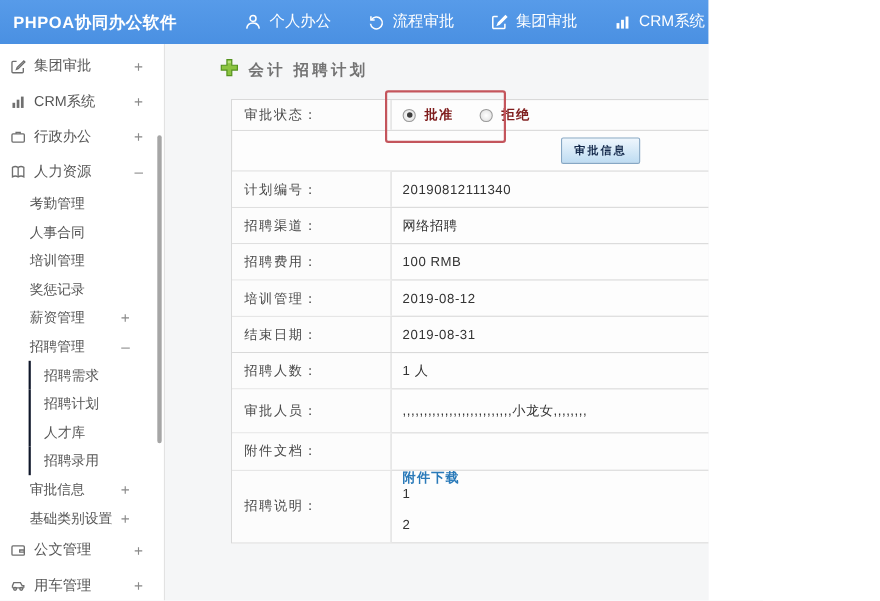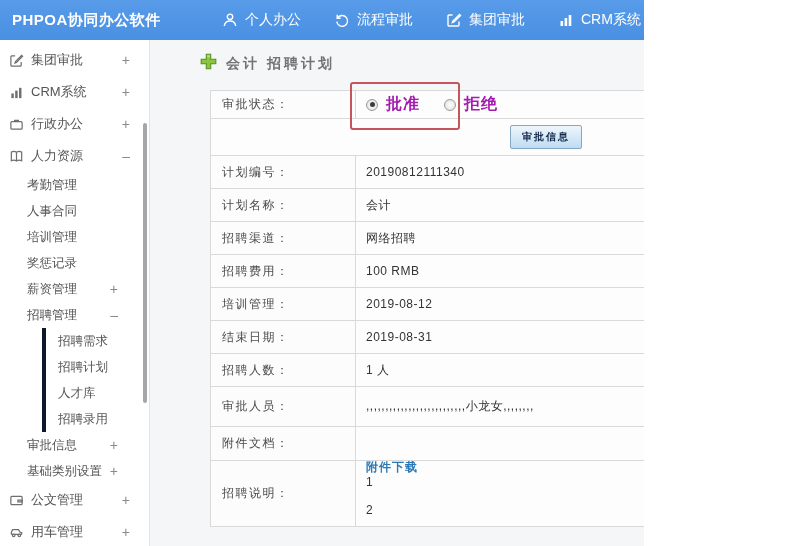--- a/index.html
+++ b/index.html
@@ -25,21 +25,21 @@
 
   
   .sidebar { width:150px; flex:none; background:#fff; border-right:1px solid #e2e2e2;
     position:relative; overflow:hidden; padding-top:4px; }
   .side-item { display:flex; align-items:center; color:#555; cursor:pointer; }
   .side-item .s-icon { flex:none; display:flex; }
   .side-item .expand { margin-left:auto; color:#8a8a8a; font-size:14px; line-height:1; }
   .l0 { height:32px; padding:0 19px 0 9px; font-size:13px; }
   .l0 .s-label { margin-left:7px; }
   .l1 { height:26px; padding:0 31px 0 27px; font-size:12.5px; }
-  .l2 { height:26px; margin-left:42px; border-left:4px solid #0f172a; padding:0 0 0 12px; font-size:12.5px; }
+  .l2 { height:26px; margin-left:26px; border-left:2px solid #0f172a; padding:0 0 0 12px; font-size:12.5px; }
   .scroll-thumb { position:absolute; right:2px; top:83px; width:4px; height:280px;
     background:#a6a6a6; border-radius:2px; }
 
   
   .main { flex:1; position:relative; background:#f5f6f7; min-width:0; }
   .page-header { position:absolute; left:50px; top:13px; display:flex; align-items:center; gap:9px; }
   .page-title { font-size:14px; font-weight:bold; color:#737373; letter-spacing:3px; }
 
   .form-table { position:absolute; left:60px; top:50px; right:0;
     border-top:1px solid #d9d9d9; border-left:1px solid #d9d9d9; background:#fdfdfd; }
@@ -54,21 +54,21 @@
   .btn-approve { font-family:inherit; font-size:10px; font-weight:bold; color:#13284a; letter-spacing:2px;
     padding:4px 11px; background:linear-gradient(#eef6fd,#bedcf2); border:1px solid #86a7c4;
     border-radius:2px; cursor:pointer; }
 
   .radio-group { display:flex; align-items:center; gap:24px; }
   .radio { display:flex; align-items:center; gap:8px; cursor:pointer; }
   .radio-circle { width:12px; height:12px; border-radius:50%; border:1px solid #9a9a9a;
     background:radial-gradient(#ffffff,#dcdcdc); position:relative; flex:none; }
   .radio-circle.checked::after { content:""; position:absolute; left:2.5px; top:2.5px; right:2.5px; bottom:2.5px;
     background:#3c3c3c; border-radius:50%; }
-  .radio-label { font-size:16px; font-weight:bold; color:#a21caf; letter-spacing:1px; }
+  .radio-label { font-size:12px; font-weight:bold; color:#7f1d1d; letter-spacing:1px; }
 
   .annotation-box { position:absolute; left:200px; top:42px; width:110px; height:48px;
     border:2px solid #c4555c; border-radius:3px; pointer-events:none; }
 
   .link { color:#2a7ab9; font-weight:bold; cursor:pointer; text-decoration:none; letter-spacing:1px;margin-top:48px; }
 
   .desc-value { display:block; padding-top:7px; }
   .desc-line { line-height:28px; }
 </style>
 </head>
@@ -281,24 +281,20 @@
 
         <div class="f-row h37 button-row">
           <button class="btn-approve">审批信息</button>
         </div>
 
         <div class="f-row h33">
           <div class="f-label">计划编号：</div>
           <div class="f-value">20190812111340</div>
         </div>
 
-        <div class="f-row h33">
-          <div class="f-label">计划名称：</div>
-          <div class="f-value">会计</div>
-        </div>
 
         <div class="f-row h33">
           <div class="f-label">招聘渠道：</div>
           <div class="f-value">网络招聘</div>
         </div>
 
         <div class="f-row h33">
           <div class="f-label">招聘费用：</div>
           <div class="f-value">100 RMB</div>
         </div>

